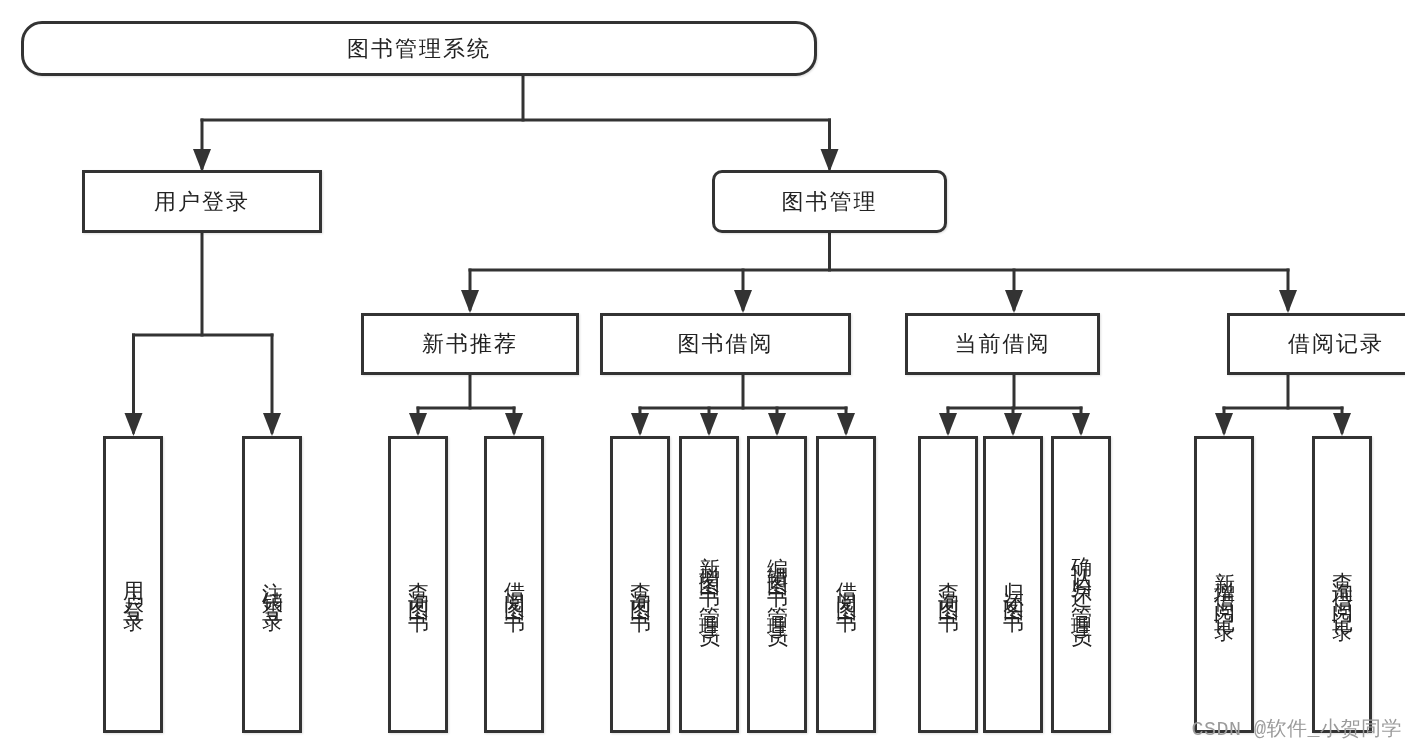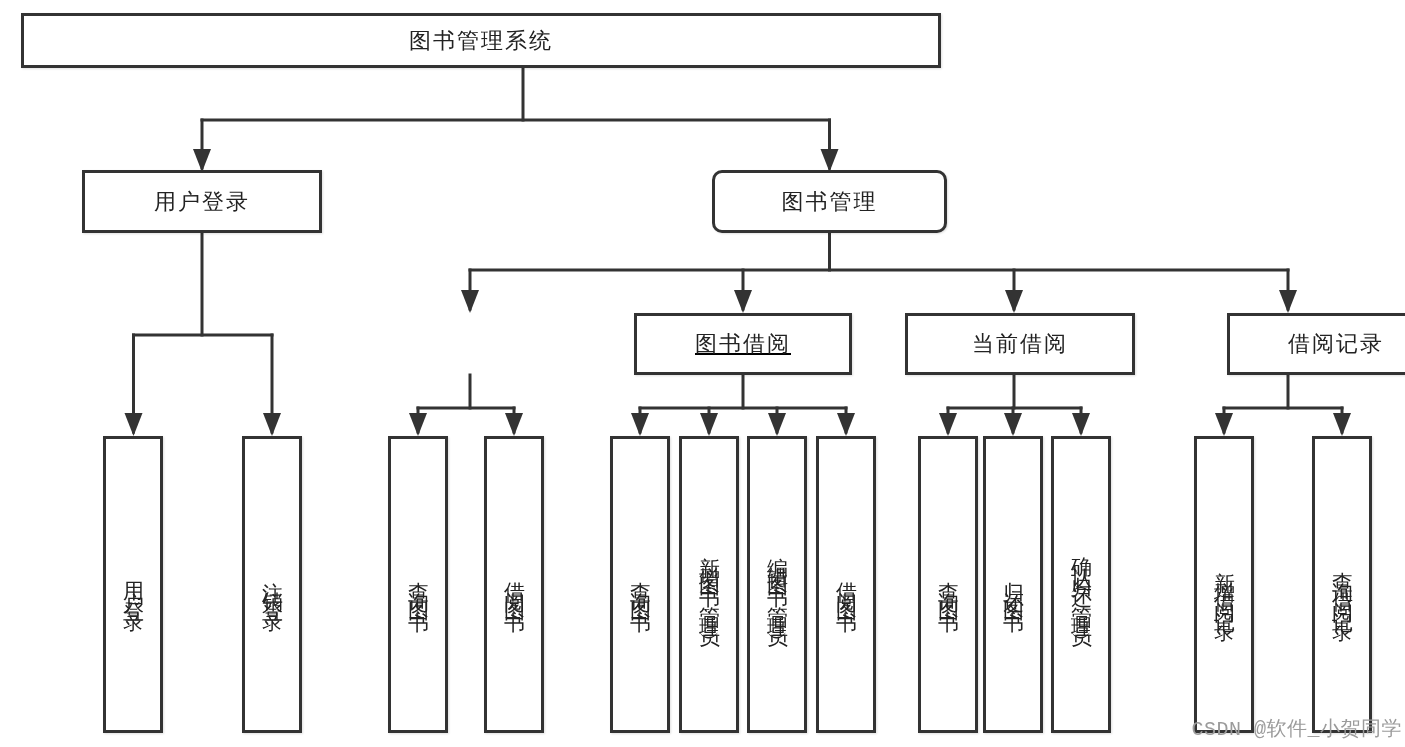--- a/index.html
+++ b/index.html
@@ -20,26 +20,26 @@
     display:flex; align-items:center; justify-content:center;
     box-shadow:1px 1px 2px rgba(0,0,0,0.12);
   }
   .node .lbl{color:var(--text);}
   .node.h .lbl{font-size:22px; letter-spacing:2px; white-space:nowrap;}
   .node.v .lbl{
     writing-mode:vertical-rl; text-orientation:mixed;
     font-size:21px; letter-spacing:10px; line-height:1.1; white-space:nowrap;
   }
   
-  .b-root   {left:21px;  top:13px;  width:920px; height:55px;}
+  .b-root   {left:21px;  top:21px;  width:796px; height:55px;border-radius:21px;}
   .b-login  {left:82px;  top:170px; width:240px;  height:63px;}
   .b-mgmt   {left:712px; top:170px; width:235px;  height:63px;border-radius:10px;}
   .b-newbook{left:361px; top:313px; width:218px;  height:62px;}
-  .b-borrow {left:634px; top:313px; width:218px;  height:62px;text-decoration:underline;}
-  .b-current{left:905px; top:313px; width:230px;  height:62px;}
+  .b-borrow {left:600px; top:313px; width:251px;  height:62px;}
+  .b-current{left:905px; top:313px; width:195px;  height:62px;}
   .b-records{left:1179px;top:313px; width:218px;  height:62px;margin-left:48px;}
   
   .leaf{top:436px; width:60px; height:297px;}
   .l1 {left:103px;}  .l2 {left:242px;}
   .l3 {left:388px;}  .l4 {left:484px;}
   .l5 {left:610px;}  .l6 {left:679px;}  .l7 {left:747px;}  .l8 {left:816px;}
   .l9 {left:918px;}  .l10{left:983px;}  .l11{left:1051px;}
   .l12{left:1194px;} .l13{left:1312px;}
   .watermark{
     position:absolute; right:3px; top:715px;
@@ -132,20 +132,23 @@
     <span class="lbl">图书管理系统</span>
   </div>
 
   <div class="node h b-login">
     <span class="lbl">用户登录</span>
   </div>
   <div class="node h b-mgmt">
     <span class="lbl">图书管理</span>
   </div>
 
+  <div class="node h b-newbook">
+    <span class="lbl">新书推荐</span>
+  </div>
   <div class="node h b-borrow">
     <span class="lbl">图书借阅</span>
   </div>
   <div class="node h b-current">
     <span class="lbl">当前借阅</span>
   </div>
   <div class="node h b-records">
     <span class="lbl">借阅记录</span>
   </div>
 

